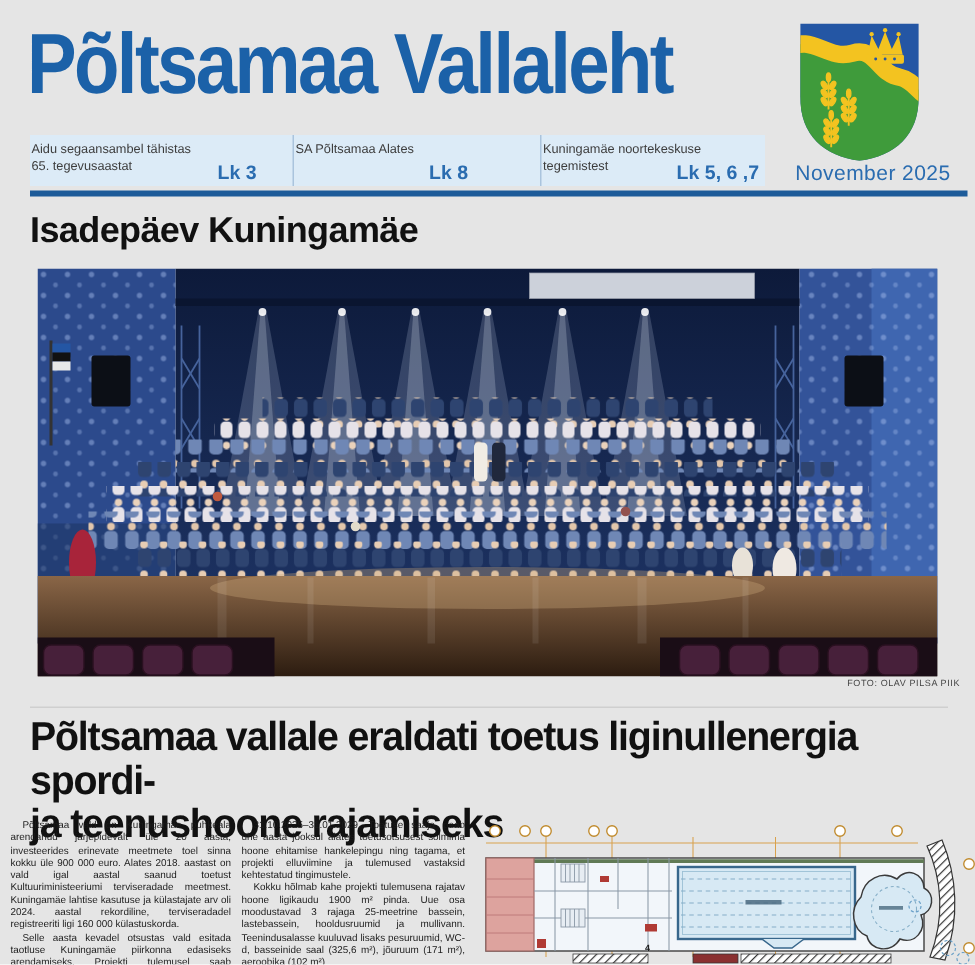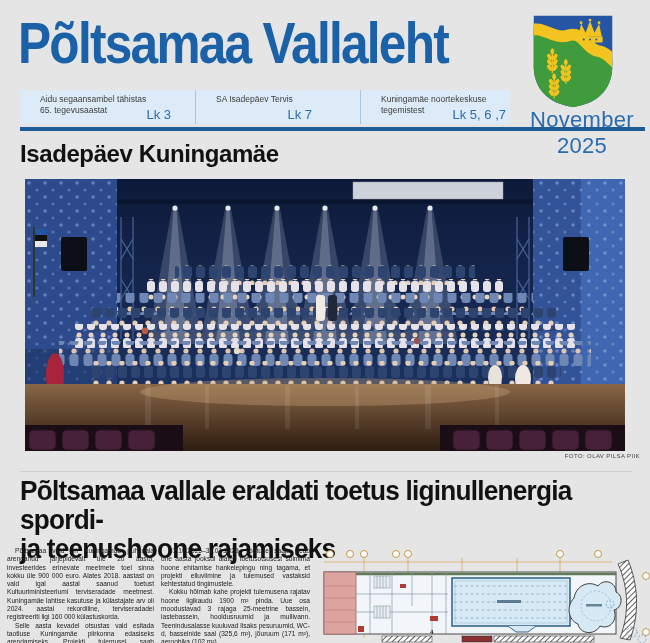--- a/index.html
+++ b/index.html
@@ -10,32 +10,32 @@
   }
   
   .masthead-title{
     position:absolute;left:18px;top:10px;margin:0;
     font-size:57px;font-weight:700;color:#1b61a8;letter-spacing:-2px;
     transform:scaleX(.87);transform-origin:left top;white-space:nowrap;
   }
   .coat{position:absolute;left:527px;top:12px;width:92px;height:97px;}
   .issue-date{
     position:absolute;left:518px;top:107px;width:128px;text-align:center;
-    font-size:22px;color:#2a6cb0;letter-spacing:.3px;
+    font-size:14px;color:#2a6cb0;letter-spacing:.3px;
   }
   .teaser-band{
     position:absolute;left:20px;top:90px;width:490px;height:34px;
     background:#dcebf7;display:flex;
   }
-  .teaser-cell{position:relative;height:100%;padding:4px 20px;}
+  .teaser-cell{position:relative;height:100%;padding:4px 1px;}
   .teaser-cell.c1{width:175px;}
   .teaser-cell.c2{width:165px;border-left:1px solid #aac4dd;}
   .teaser-cell.c3{width:150px;border-left:1px solid #aac4dd;}
   .teaser-text{font-size:8.5px;line-height:1.3;color:#3c3c3c;width:118px;}
-  .page-ref{position:absolute;bottom:2px;font-size:13px;font-weight:400;color:#2a6cb0;white-space:nowrap;}
+  .page-ref{position:absolute;bottom:2px;font-size:13px;font-weight:700;color:#2a6cb0;white-space:nowrap;}
   .c1 .page-ref{right:24px;}
   .c2 .page-ref{right:48px;}
   .c3 .page-ref{right:4px;margin-left:40px;}
   .blue-rule{position:absolute;left:20px;top:127px;width:625px;height:4px;background:#1d5b99;}
   
   .headline1{
     position:absolute;left:20px;top:140px;margin:0;
     font-size:24px;font-weight:800;color:#111;letter-spacing:-.4px;
   }
   .photo{position:absolute;left:25px;top:179px;width:600px;height:272px;display:block;}
@@ -125,22 +125,22 @@
   </svg>
 
   <div class="issue-date">November 2025</div>
 
   <div class="teaser-band">
     <div class="teaser-cell c1">
       <div class="teaser-text">Aidu segaansambel tähistas 65. tegevusaastat</div>
       <div class="page-ref">Lk 3</div>
     </div>
     <div class="teaser-cell c2">
-      <div class="teaser-text">SA Isadepäev Tervis</div>
-      <div class="page-ref">Lk 7</div>
+      <div class="teaser-text">SA Põltsamaa Alates</div>
+      <div class="page-ref">Lk 8</div>
     </div>
     <div class="teaser-cell c3">
       <div class="teaser-text">Kuningamäe noortekeskuse tegemistest</div>
       <div class="page-ref">Lk 5, 6 ,7</div>
     </div>
   </div>
 
   <div class="blue-rule"></div>
 
   <h2 class="headline1">Isadepäev Kuningamäe</h2>

